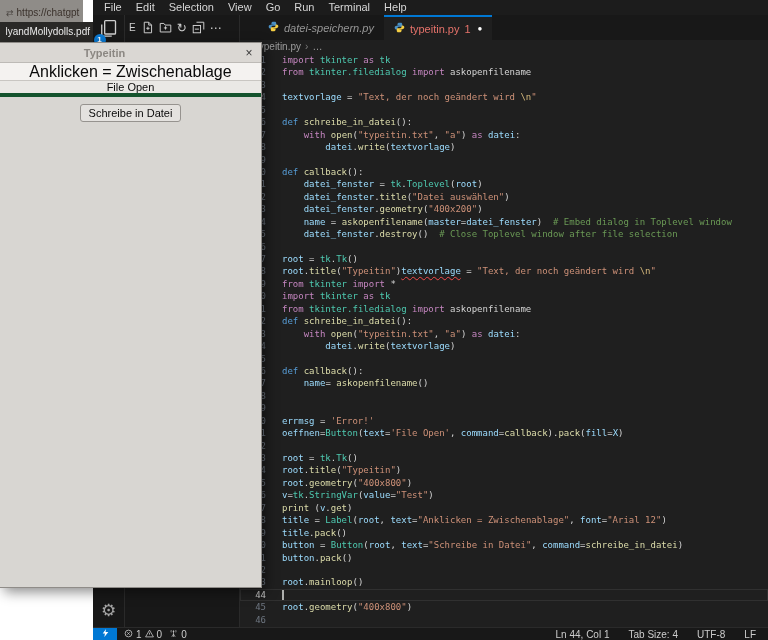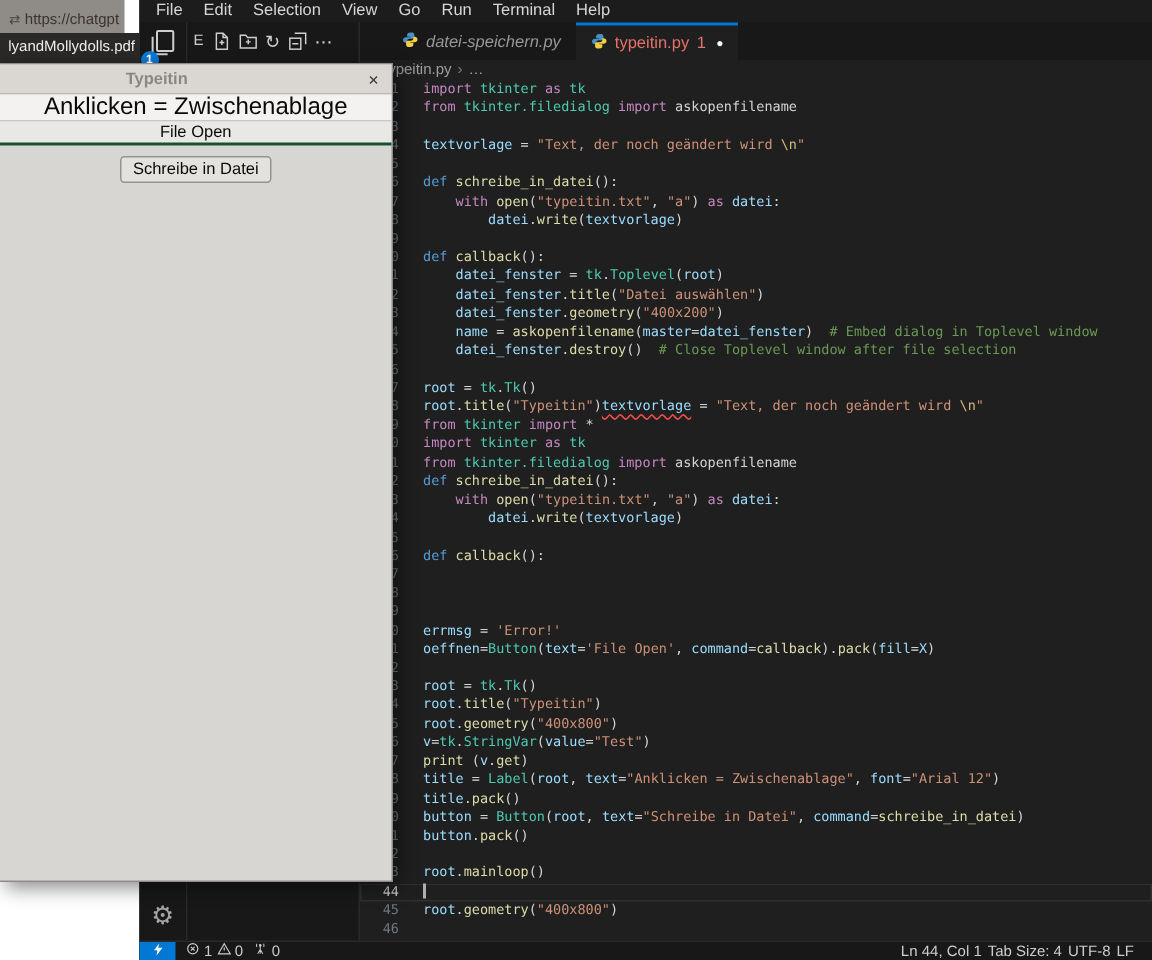--- a/index.html
+++ b/index.html
@@ -60,35 +60,35 @@
   .cursor { display:inline-block; width:1.5px; height:10px; background:#aeafad; vertical-align:middle; }
 
   .tk-k{color:#C586C0} .tk-d{color:#569CD6} .tk-f{color:#DCDCAA} .tk-c{color:#4EC9B0}
   .tk-v{color:#9CDCFE} .tk-s{color:#CE9178} .tk-e{color:#D7BA7D} .tk-m{color:#6A9955} .tk-t{color:#D4D4D4}
   .tk-verr{color:#9CDCFE; text-decoration:underline wavy #f14c4c 1px; text-decoration-skip-ink:none; text-underline-offset:2px;}
 
   .statusbar { position:absolute; left:0; bottom:0; right:0; height:13px; background:#181818;
                border-top:1px solid #2a2a2a; display:flex; align-items:center; font-size:10px; color:#cccccc; }
   .sb-remote { width:24px; height:13px; background:#0078d4; display:flex; align-items:center; justify-content:center; }
   .sb-group { display:flex; align-items:center; gap:3px; margin-left:7px; }
-  .sb-right { margin-left:auto; display:flex; gap:4px; padding-right:12px; }
+  .sb-right { margin-left:auto; display:flex; gap:19px; padding-right:12px; }
   .sb-item { white-space:nowrap; }
 
   
   .tkwin { position:absolute; left:0; top:42px; width:262px; height:546px;
            background:#d8d6d2; border:1px solid #8f8c88; border-left:none;
            box-shadow:4px 4px 12px rgba(0,0,0,0.45); }
   .tkwin-title { height:20px; background:#dad7d3; border-bottom:1px solid #bdbab6;
                  display:flex; align-items:center;gap:28px; }
   .tkwin-title .tt { flex:1; text-align:center; color:#8b8782; font-size:11px; font-weight:bold; }
   .tkwin-title .tclose { width:24px; text-align:center; color:#3a3a3a; font-size:12px; }
   .tkwin-label { height:18px; background:#f4f2f0; border-bottom:1px solid #c9c6c2;
                  text-align:center; font-size:16px; color:#0a0a0a; line-height:18px; }
   .tkwin-fileopen { display:block; width:100%; height:16px; background:#eae8e5;
-                    border:none; border-bottom:2px solid #14532d; font-size:11px; color:#0a0a0a;
+                    border:none; border-bottom:4px solid #14532d; font-size:11px; color:#0a0a0a;
                     font-family:"Liberation Sans", sans-serif; }
   .tkwin-write { display:block; margin:7px auto 0; height:18px; padding:0 8px;
                  background:#e4e2df; border:1px solid #96938f; border-radius:3px;
                  font-size:11px; color:#0a0a0a; font-family:"Liberation Sans", sans-serif; }
 </style>
 </head>
 <body>
 
 <div class="stage">
 
@@ -202,21 +202,21 @@
             <div class="cl"><span class="ln">17</span><span class="ct"><span class="tk-v">root</span><span class="tk-t"> = </span><span class="tk-c">tk</span><span class="tk-t">.</span><span class="tk-c">Tk</span><span class="tk-t">()</span></span></div>
             <div class="cl"><span class="ln">18</span><span class="ct"><span class="tk-v">root</span><span class="tk-t">.</span><span class="tk-f">title</span><span class="tk-t">(</span><span class="tk-s">"Typeitin"</span><span class="tk-t">)</span><span class="tk-verr">textvorlage</span><span class="tk-t"> = </span><span class="tk-s">"Text, der noch geändert wird </span><span class="tk-e">\n</span><span class="tk-s">"</span></span></div>
             <div class="cl"><span class="ln">19</span><span class="ct"><span class="tk-k">from</span><span class="tk-t"> </span><span class="tk-c">tkinter</span><span class="tk-t"> </span><span class="tk-k">import</span><span class="tk-t"> *</span></span></div>
             <div class="cl"><span class="ln">20</span><span class="ct"><span class="tk-k">import</span><span class="tk-t"> </span><span class="tk-c">tkinter</span><span class="tk-t"> </span><span class="tk-k">as</span><span class="tk-t"> </span><span class="tk-c">tk</span></span></div>
             <div class="cl"><span class="ln">21</span><span class="ct"><span class="tk-k">from</span><span class="tk-t"> </span><span class="tk-c">tkinter.filedialog</span><span class="tk-t"> </span><span class="tk-k">import</span><span class="tk-t"> </span><span class="tk-t">askopenfilename</span></span></div>
             <div class="cl"><span class="ln">22</span><span class="ct"><span class="tk-d">def</span><span class="tk-t"> </span><span class="tk-f">schreibe_in_datei</span><span class="tk-t">():</span></span></div>
             <div class="cl"><span class="ln">23</span><span class="ct"><span class="tk-t">    </span><span class="tk-k">with</span><span class="tk-t"> </span><span class="tk-f">open</span><span class="tk-t">(</span><span class="tk-s">"typeitin.txt"</span><span class="tk-t">, </span><span class="tk-s">"a"</span><span class="tk-t">) </span><span class="tk-k">as</span><span class="tk-t"> </span><span class="tk-v">datei</span><span class="tk-t">:</span></span></div>
             <div class="cl"><span class="ln">24</span><span class="ct"><span class="tk-t">        </span><span class="tk-v">datei</span><span class="tk-t">.</span><span class="tk-f">write</span><span class="tk-t">(</span><span class="tk-v">textvorlage</span><span class="tk-t">)</span></span></div>
             <div class="cl"><span class="ln">25</span><span class="ct"></span></div>
             <div class="cl"><span class="ln">26</span><span class="ct"><span class="tk-d">def</span><span class="tk-t"> </span><span class="tk-f">callback</span><span class="tk-t">():</span></span></div>
-            <div class="cl"><span class="ln">27</span></div>
+            <div class="cl"><span class="ln">27</span><span class="ct"><span class="tk-t">    </span><span class="tk-v">name</span><span class="tk-t">= </span><span class="tk-f">askopenfilename</span><span class="tk-t">()</span></span></div>
             <div class="cl"><span class="ln">28</span><span class="ct"></span></div>
             <div class="cl"><span class="ln">29</span><span class="ct"></span></div>
             <div class="cl"><span class="ln">30</span><span class="ct"><span class="tk-v">errmsg</span><span class="tk-t"> = </span><span class="tk-s">'Error!'</span></span></div>
             <div class="cl"><span class="ln">31</span><span class="ct"><span class="tk-v">oeffnen</span><span class="tk-t">=</span><span class="tk-c">Button</span><span class="tk-t">(</span><span class="tk-v">text</span><span class="tk-t">=</span><span class="tk-s">'File Open'</span><span class="tk-t">, </span><span class="tk-v">command</span><span class="tk-t">=</span><span class="tk-f">callback</span><span class="tk-t">).</span><span class="tk-f">pack</span><span class="tk-t">(</span><span class="tk-v">fill</span><span class="tk-t">=</span><span class="tk-v">X</span><span class="tk-t">)</span></span></div>
             <div class="cl"><span class="ln">32</span><span class="ct"></span></div>
             <div class="cl"><span class="ln">33</span><span class="ct"><span class="tk-v">root</span><span class="tk-t"> = </span><span class="tk-c">tk</span><span class="tk-t">.</span><span class="tk-c">Tk</span><span class="tk-t">()</span></span></div>
             <div class="cl"><span class="ln">34</span><span class="ct"><span class="tk-v">root</span><span class="tk-t">.</span><span class="tk-f">title</span><span class="tk-t">(</span><span class="tk-s">"Typeitin"</span><span class="tk-t">)</span></span></div>
             <div class="cl"><span class="ln">35</span><span class="ct"><span class="tk-v">root</span><span class="tk-t">.</span><span class="tk-f">geometry</span><span class="tk-t">(</span><span class="tk-s">"400x800"</span><span class="tk-t">)</span></span></div>
             <div class="cl"><span class="ln">36</span><span class="ct"><span class="tk-v">v</span><span class="tk-t">=</span><span class="tk-c">tk</span><span class="tk-t">.</span><span class="tk-c">StringVar</span><span class="tk-t">(</span><span class="tk-v">value</span><span class="tk-t">=</span><span class="tk-s">"Test"</span><span class="tk-t">)</span></span></div>
             <div class="cl"><span class="ln">37</span><span class="ct"><span class="tk-f">print</span><span class="tk-t"> (</span><span class="tk-v">v</span><span class="tk-t">.</span><span class="tk-f">get</span><span class="tk-t">)</span></span></div>

